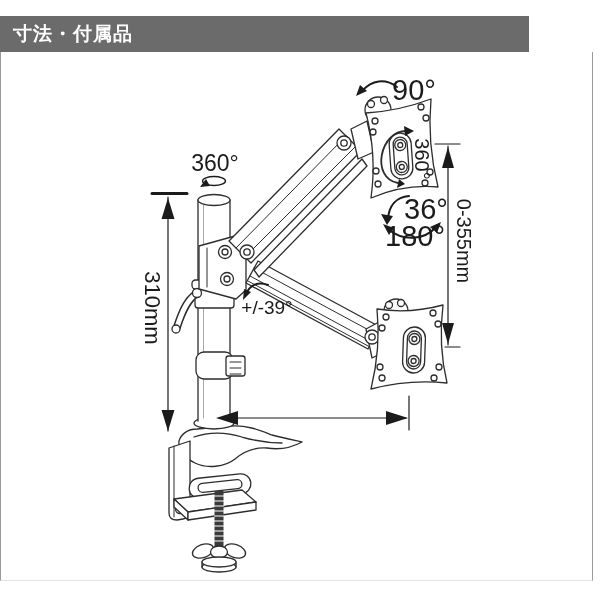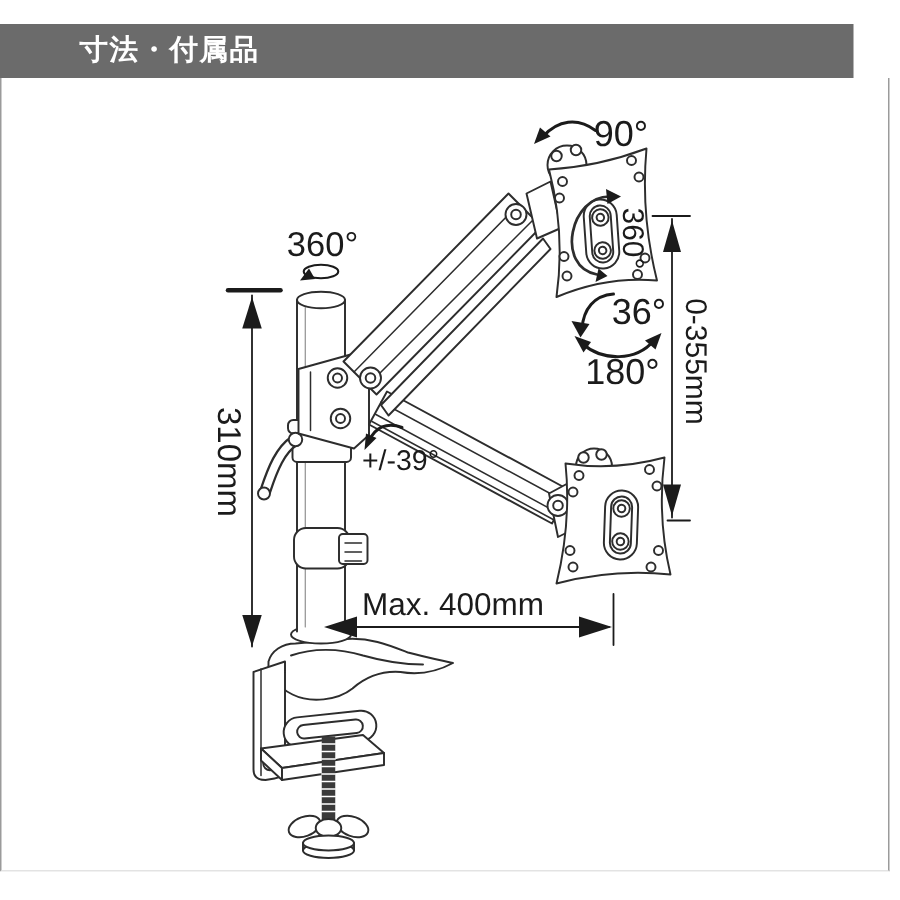--- a/index.html
+++ b/index.html
@@ -1,25 +1,25 @@
 <!DOCTYPE html>
 <html><head>
 <meta charset="utf-8">
 <style>
   html,body{margin:0;padding:0;background:#ffffff;width:600px;height:600px;overflow:hidden;}
   #stage{position:relative;width:600px;height:600px;font-family:"Liberation Sans",sans-serif;}
-  #header-bar{position:absolute;left:0;top:16px;width:529px;height:36px;background:#6b6b6b;padding-left:40px;}
+  #header-bar{position:absolute;left:0;top:16px;width:529px;height:36px;background:#6b6b6b;}
   #header-bar .title{display:block;line-height:36px;padding-left:13px;color:#ffffff;
       font-size:19px;font-weight:bold;letter-spacing:1px;}
   #content-frame{position:absolute;left:0;top:52px;width:591px;height:528px;
       border-left:1px solid #9b9b9b;border-right:1px solid #9b9b9b;border-bottom:1px solid #e3e3e3;}
   #diagram-svg{position:absolute;left:0;top:0;width:600px;height:600px;}
   .lbl{position:absolute;color:#1b1b1b;white-space:nowrap;transform:translate(-50%,-50%);}
   .lbl.rot{transform:translate(-50%,-50%) rotate(90deg);}
-  .deg{font-size:24px;}
+  .deg{font-size:29px;}
 </style>
 </head>
 <body>
 
 <div id="stage">
 
   <div id="header-bar">
     <span class="title">寸法・付属品</span>
   </div>
 
@@ -195,19 +195,18 @@
         <ellipse cx="214" cy="181" rx="11.5" ry="4.5" stroke-width="1.4"></ellipse>
         <polygon points="200,187 206,179 210,186" fill="#1b1b1b" stroke="none"></polygon>
       </g>
     </g>
   </svg>
 
   <span class="lbl" style="left:215px;top:163px;font-size:23px;">360°</span>
   <span class="lbl deg" style="left:414px;top:90px;">90°</span>
   <span class="lbl rot" style="left:421px;top:159px;font-size:20px;">360°</span>
   <span class="lbl deg" style="left:426px;top:209px;">36°</span>
-  <span class="lbl deg" style="left:415px;top:249px;">180°</span>
+  <span class="lbl deg" style="left:415px;top:236px;">180°</span>
   <span class="lbl" style="left:267px;top:308px;font-size:19px;">+/-39°</span>
   <span class="lbl rot" style="left:152px;top:308px;font-size:22px;">310mm</span>
   <span class="lbl rot" style="left:463px;top:241px;font-size:20px;">0-355mm</span>
-  <span class="lbl" style="left:302px;top:404px;font-size:21px;">Max. 400mm</span>
 
 </div>
 
 </body></html>

